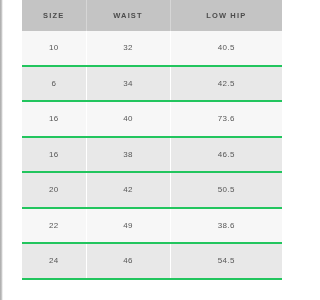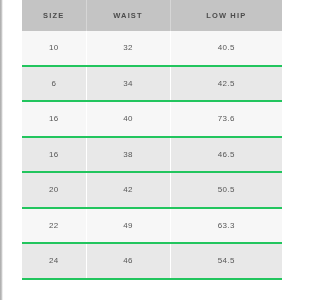--- a/index.html
+++ b/index.html
@@ -120,21 +120,21 @@
         <td>46.5</td>
       </tr>
       <tr class="row-even">
         <td>20</td>
         <td>42</td>
         <td>50.5</td>
       </tr>
       <tr class="row-odd">
         <td>22</td>
         <td>49</td>
-        <td>63.3</td>
+        <td>38.6</td>
       </tr>
       <tr class="row-even">
         <td>24</td>
         <td>46</td>
         <td>54.5</td>
       </tr>
     </tbody>
   </table>
 
 </div>

